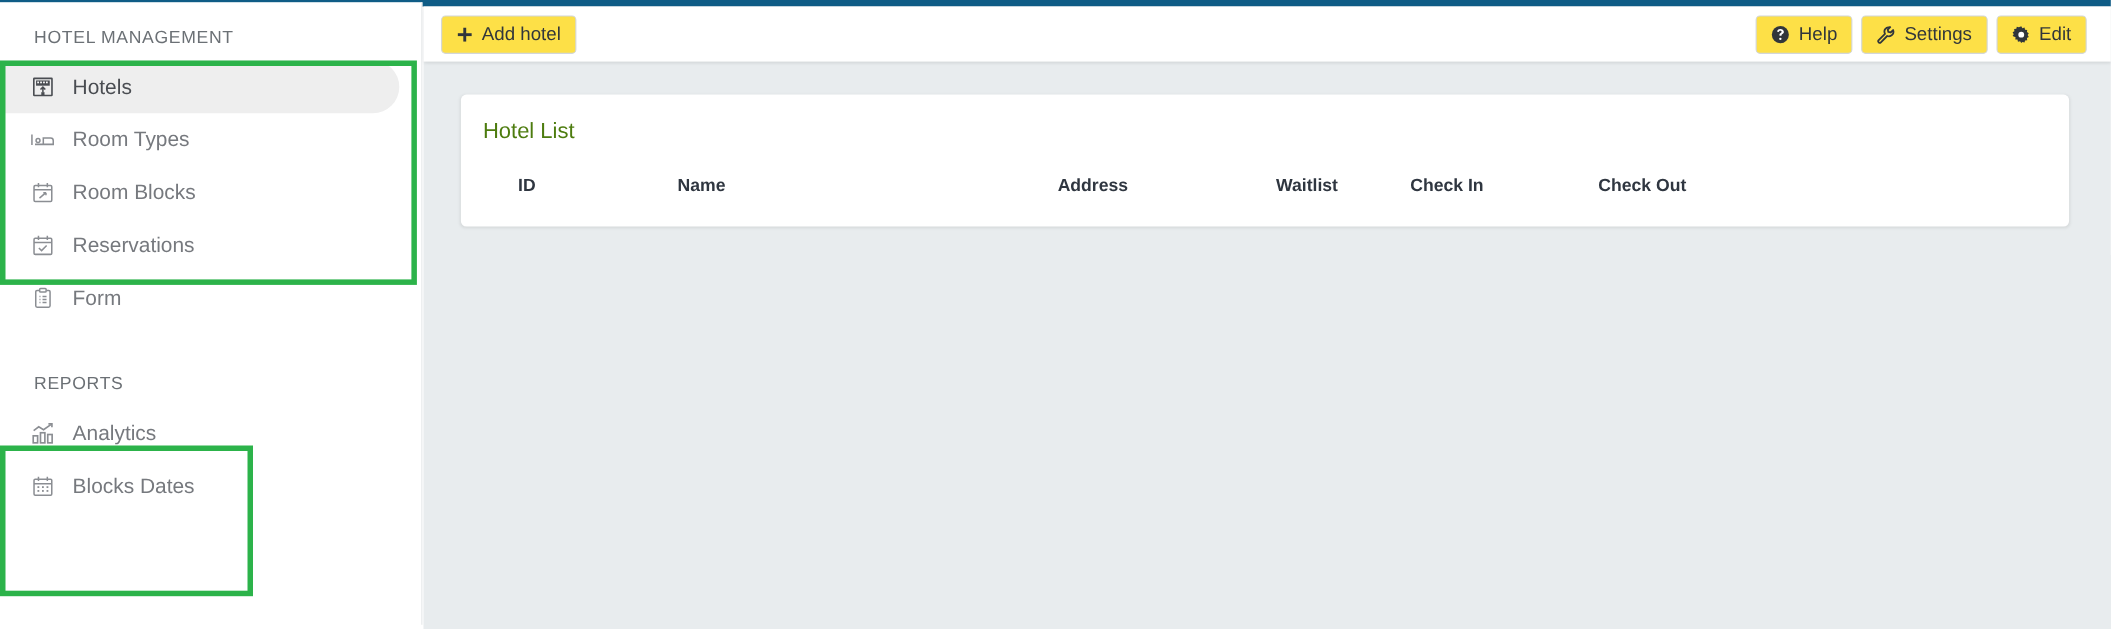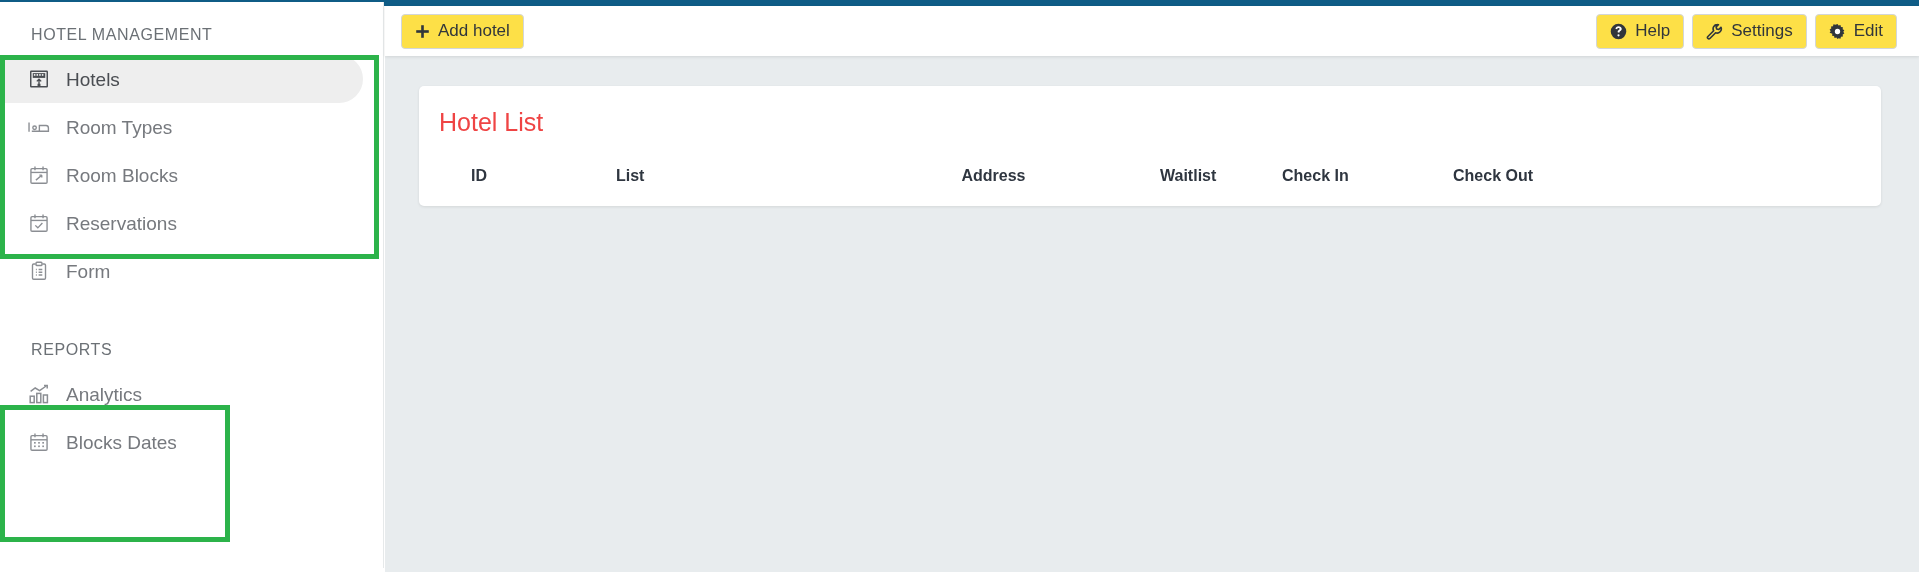--- a/index.html
+++ b/index.html
@@ -134,22 +134,22 @@
   .content-area { padding: 30px 38px 0 34px; }
 
   .card {
     background: #ffffff;
     border-radius: 5px;
     box-shadow: 0 1px 3px rgba(0,0,0,0.09);
     padding: 22px 0 0 0;
     height: 120px;
   }
   .card-title {
-    font-size: 25px;
-    color: #ef4444;
+    font-size: 20px;
+    color: #4d7c0f;
     padding-left: 20px;
     margin-bottom: 30px;
     font-weight: 400;
   }
   .table { width: 100%; margin-left: 32px; }
   .thead-row { display: flex; padding-left: 20px; }
   .th {
     font-size: 16px;
     font-weight: 700;
     color: #2f3640;
@@ -329,21 +329,21 @@
       </button>
     </div>
 
     <div class="content-area">
       <section class="card">
         <div class="card-title">Hotel List</div>
 
         <div class="table">
           <div class="thead-row">
             <div class="th c-id">ID</div>
-            <div class="th c-name">List</div>
+            <div class="th c-name">Name</div>
             <div class="th c-address">Address</div>
             <div class="th c-wait">Waitlist</div>
             <div class="th c-in">Check In</div>
             <div class="th c-out">Check Out</div>
           </div>
           <div></div>
         </div>
       </section>
     </div>
   </main>

